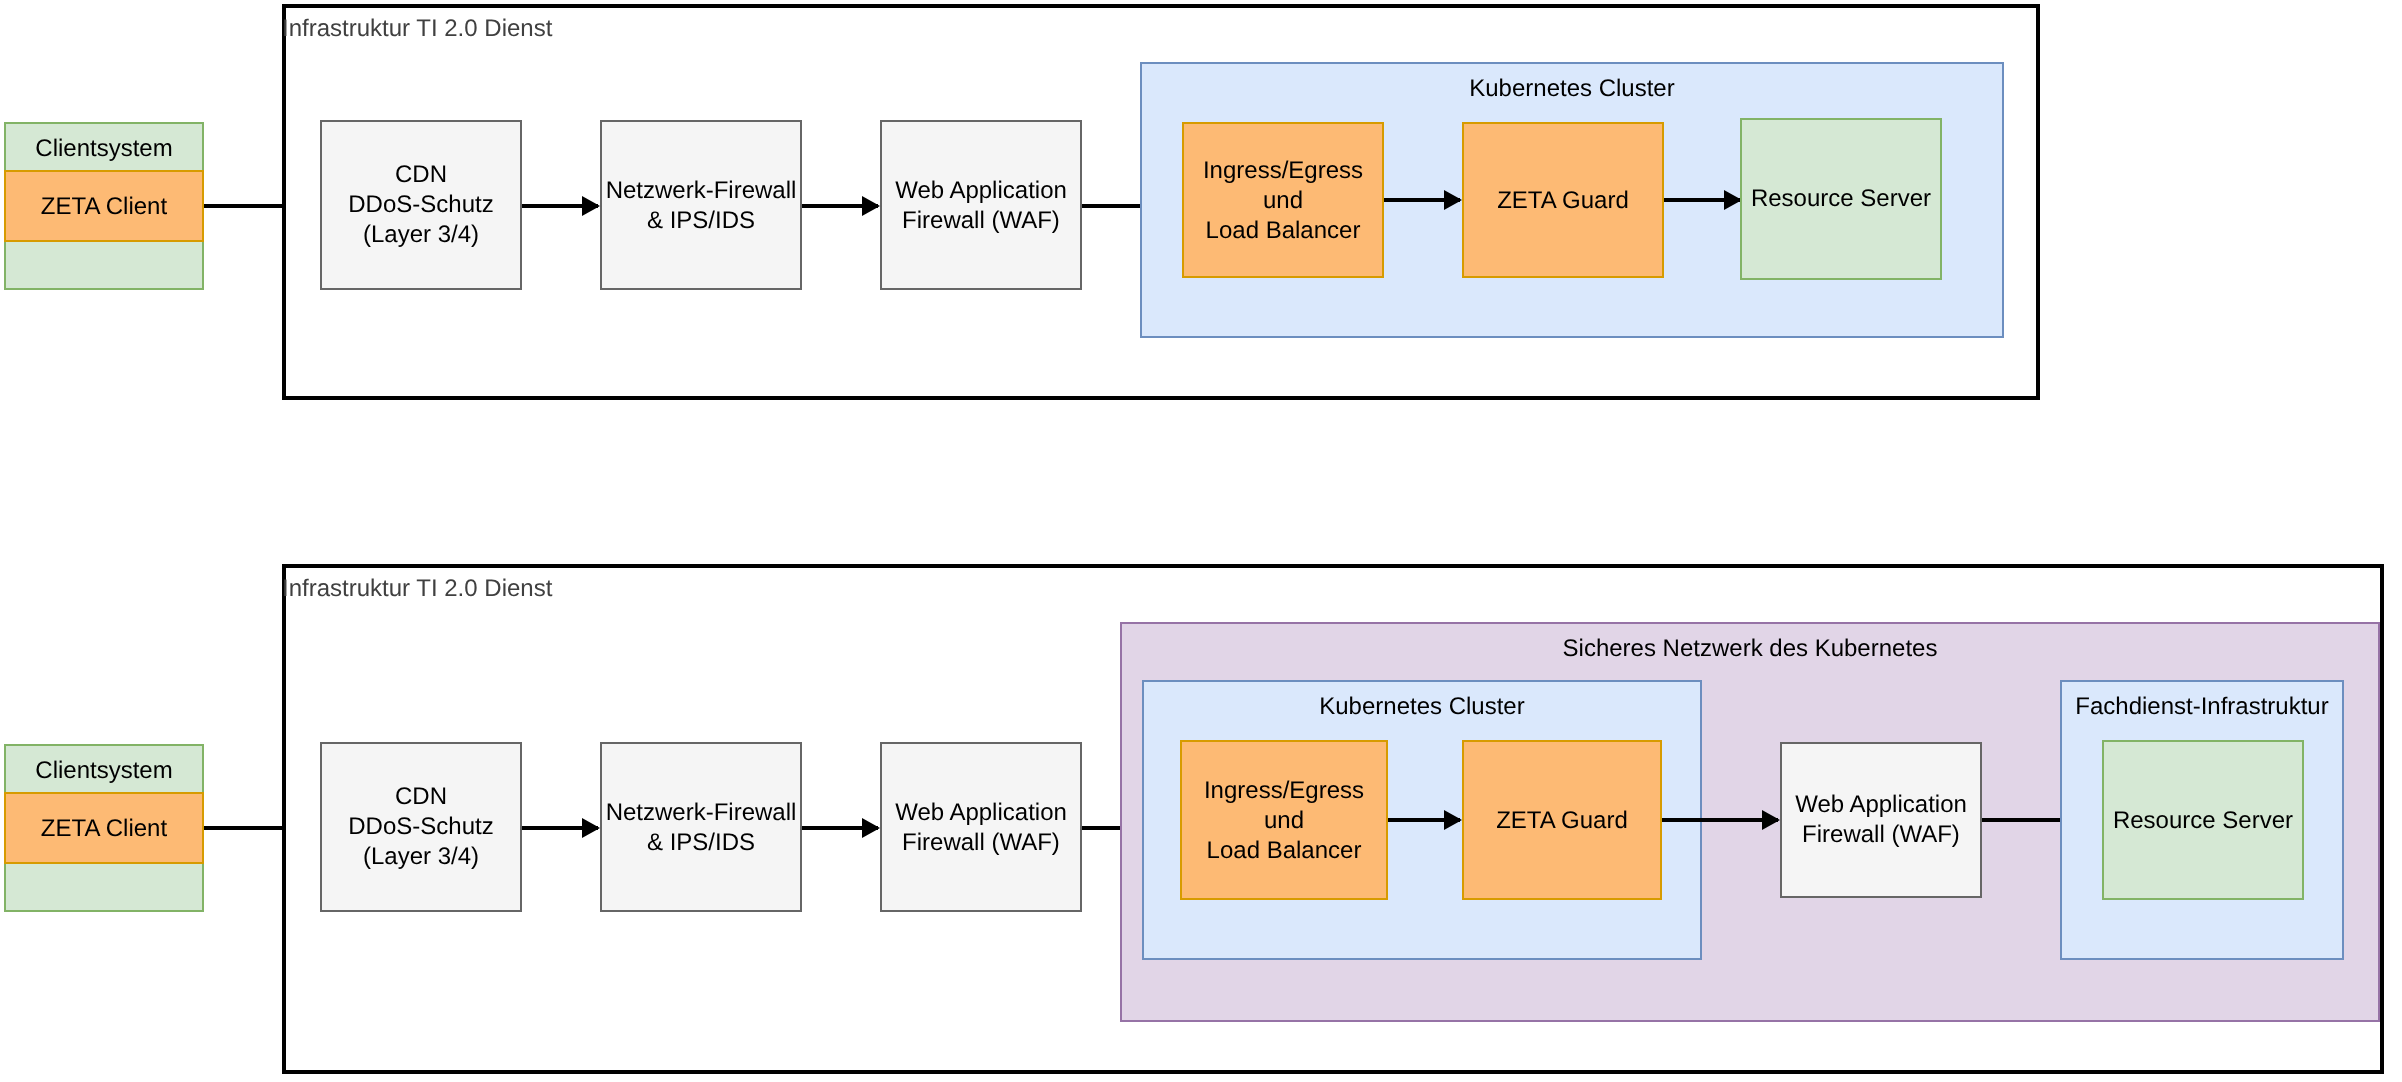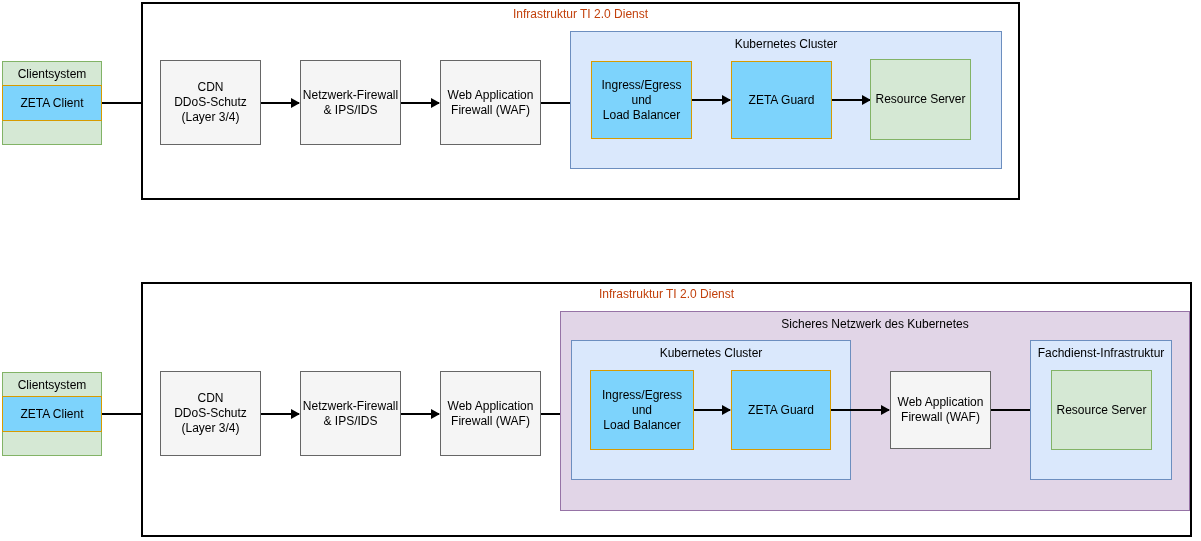--- a/index.html
+++ b/index.html
@@ -38,22 +38,21 @@
   .container-outer {
     position: absolute;
     box-sizing: border-box;
     border: 2px solid #000000;
     background: #ffffff;
   }
   .container-label {
     position: absolute;
     font-size: 12px;
     line-height: 14px;
-    color: #c2410c;
-    text-align: center;
+    color: #404040;
     white-space: nowrap;
   }
 
   
   .group {
     position: absolute;
     box-sizing: border-box;
   }
   .group-blue {
     background: #dae8fc;
@@ -77,21 +76,21 @@
     color: #000000;
     white-space: nowrap;
   }
 
   
   .box-grey {
     background: #f5f5f5;
     border: 1px solid #666666;
   }
   .box-orange {
-    background: #7dd3fc;
+    background: #fdba74;
     border: 1px solid #d79b00;
   }
   .box-green {
     background: #d5e8d4;
     border: 1px solid #82b366;
   }
 
   
   .arrow {
     position: absolute;

